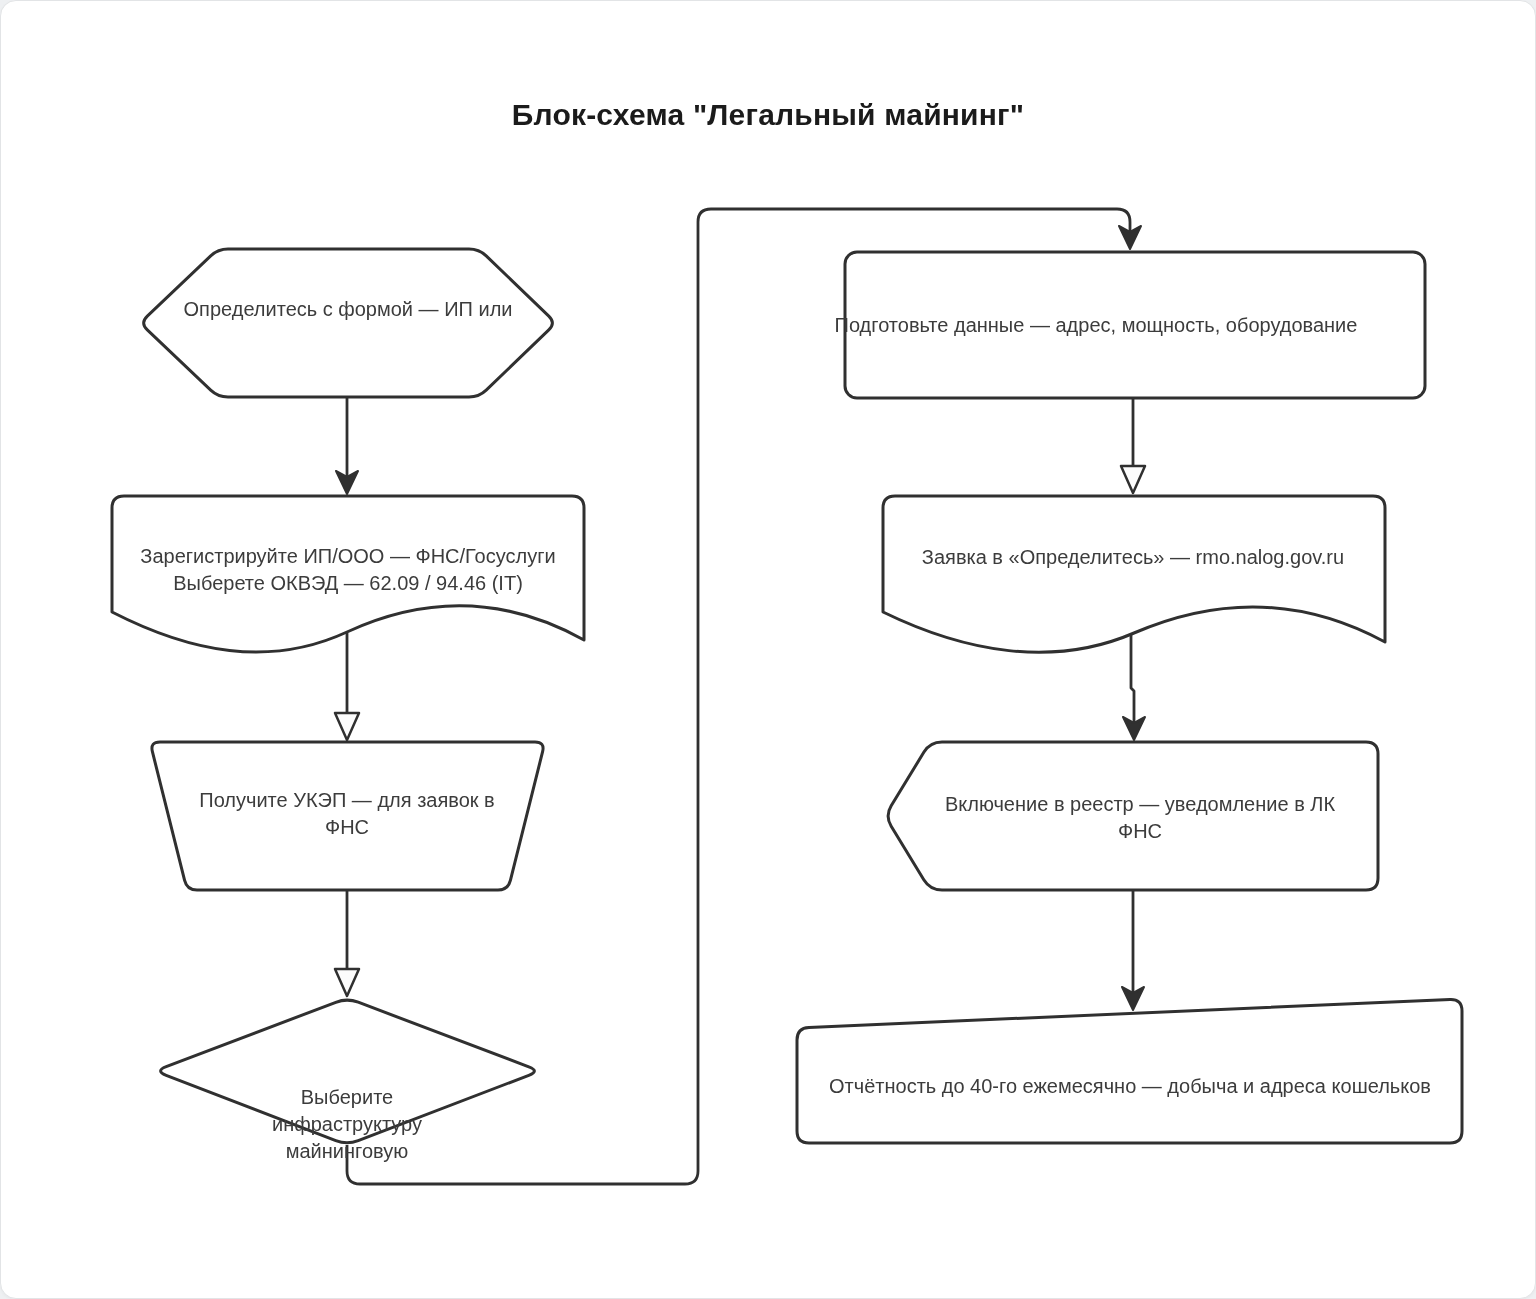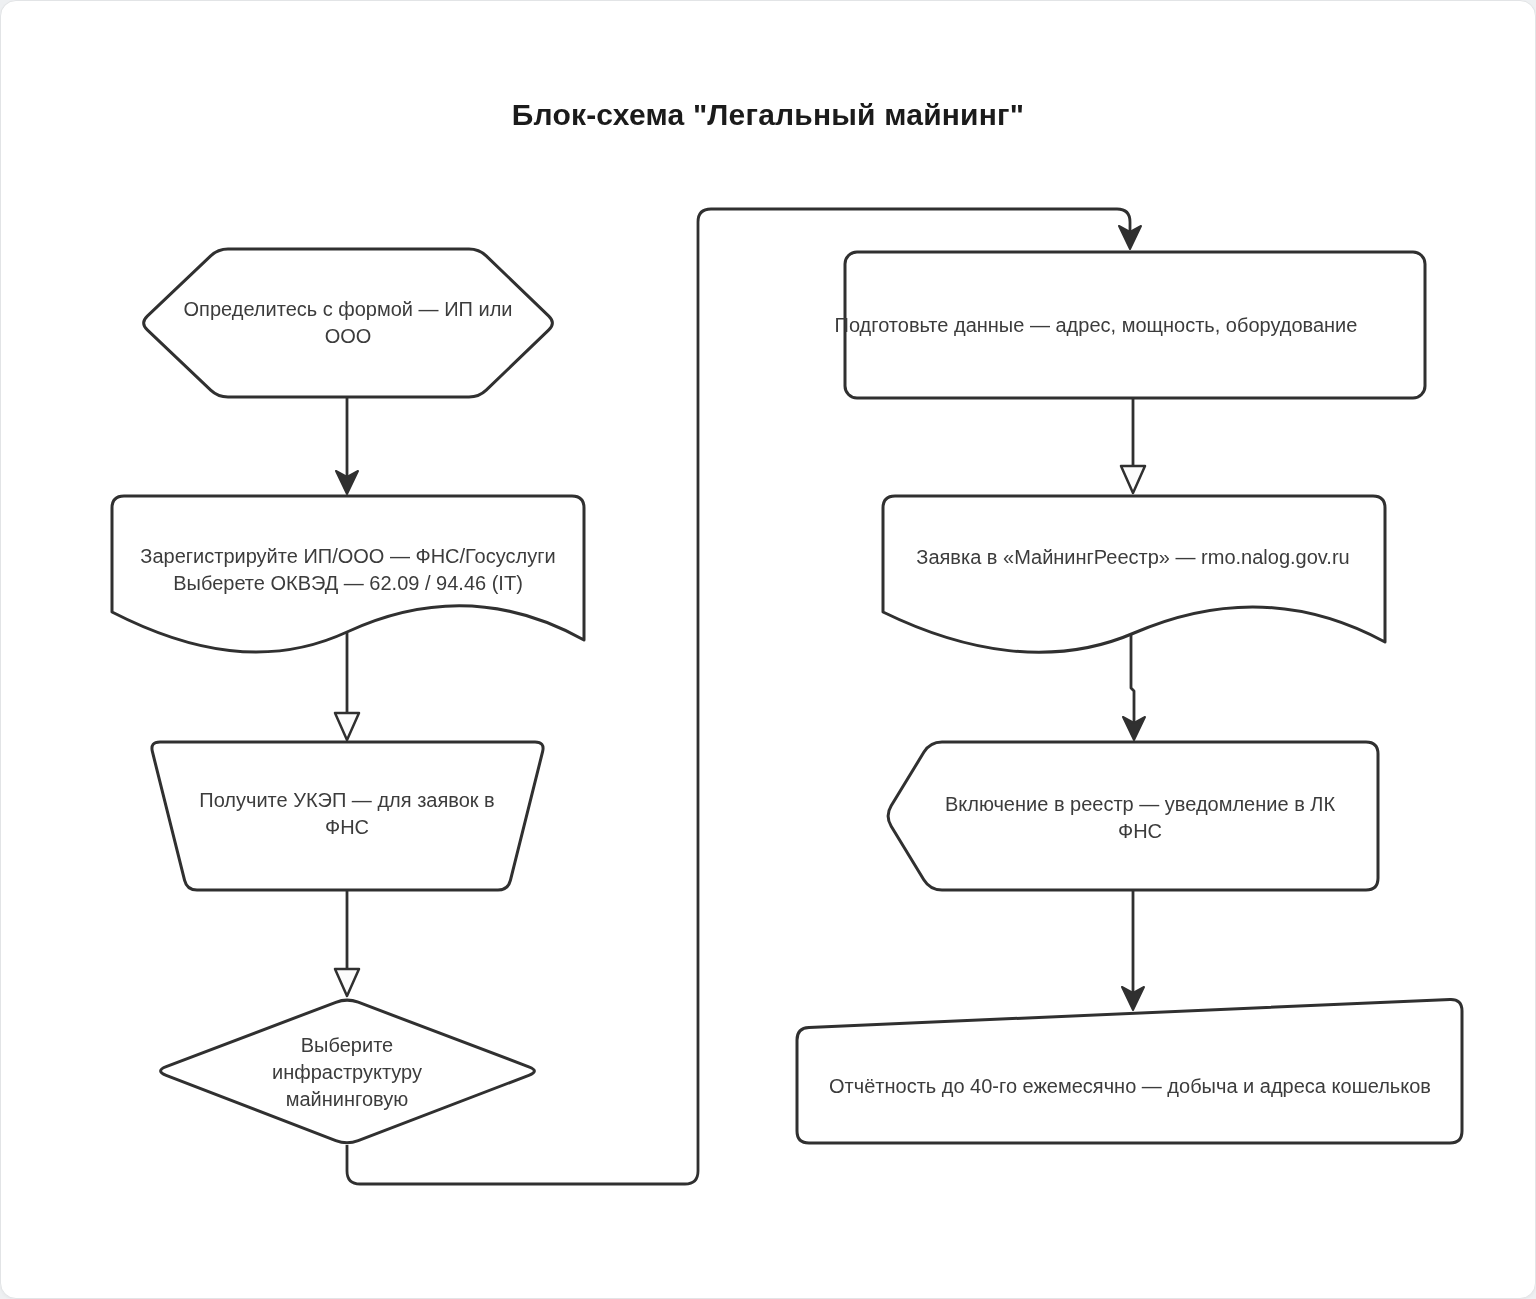--- a/index.html
+++ b/index.html
@@ -53,45 +53,44 @@
     <g fill="#303030" stroke="#303030" stroke-width="2" stroke-linejoin="round">
       <path d="M 347,494 L 336,471 L 347,477 L 358,471 Z"></path>
       <path d="M 1130,249 L 1119,226 L 1130,232 L 1141,226 Z"></path>
       <path d="M 1134,740 L 1123,717 L 1134,723 L 1145,717 Z"></path>
       <path d="M 1133,1010 L 1122,987 L 1133,993 L 1144,987 Z"></path>
     </g>
   </svg>
 
   <div class="node-label" style="left:148px;top:296px;width:400px;">
     <span>Определитесь с формой — ИП или</span>
-    <span>ООО</span>
   </div>
 
   <div class="node-label" style="left:108px;top:543px;width:480px;">
     <span>Зарегистрируйте ИП/ООО — ФНС/Госуслуги</span>
     <span>Выберете ОКВЭД — 62.09 / 94.46 (IT)</span>
   </div>
 
   <div class="node-label" style="left:147px;top:787px;width:400px;">
     <span>Получите УКЭП — для заявок в</span>
     <span>ФНС</span>
   </div>
 
-  <div class="node-label" style="left:197px;top:1032px;width:300px;">
+  <div class="node-label" style="left:197px;top:1084px;width:300px;">
     <span>Выберите</span>
     <span>инфраструктуру</span>
     <span>майнинговую</span>
   </div>
 
   <div class="node-label" style="left:816px;top:312px;width:560px;">
     <span>Подготовьте данные — адрес, мощность, оборудование</span>
   </div>
 
   <div class="node-label" style="left:873px;top:544px;width:520px;">
-    <span>Заявка в «МайнингРеестр» — rmo.nalog.gov.ru</span>
+    <span>Заявка в «Определитесь» — rmo.nalog.gov.ru</span>
   </div>
 
   <div class="node-label" style="left:910px;top:791px;width:460px;">
     <span>Включение в реестр — уведомление в ЛК</span>
     <span>ФНС</span>
   </div>
 
   <div class="node-label" style="left:810px;top:1073px;width:640px;">
     <span>Отчётность до 40-го ежемесячно — добыча и адреса кошельков</span>
   </div>

